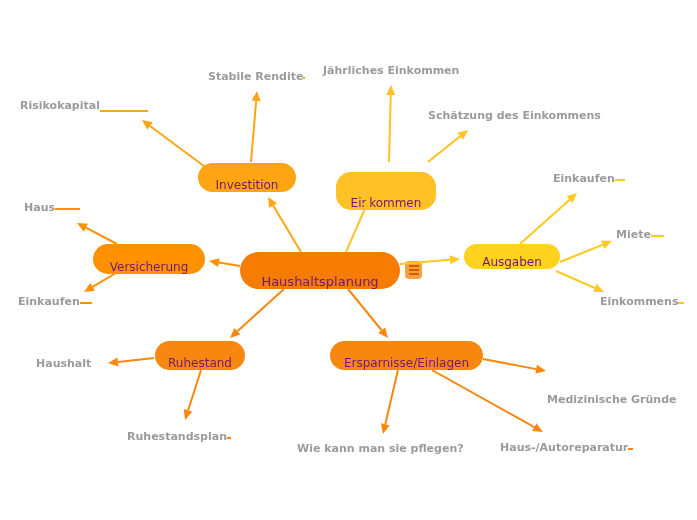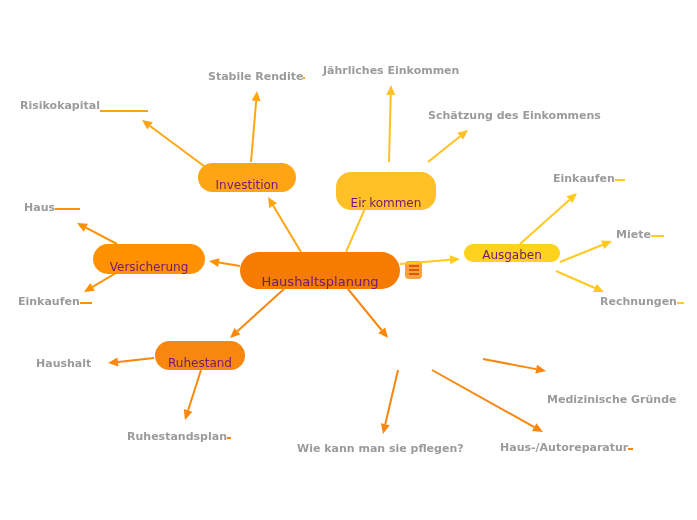--- a/index.html
+++ b/index.html
@@ -29,28 +29,31 @@
 <body>
 
 <div class="stage">
 
   <div class="pill pill-investition" style="left:198px;top:163px;width:98px;height:29px;">
     <span>Investition</span>
   </div>
   <div class="pill pill-einkommen" style="left:336px;top:172px;width:100px;height:38px;">
     <span>Einkommen</span>
   </div>
-  <div class="pill pill-ausgaben" style="left:464px;top:244px;width:96px;height:18px;">
+  <div class="pill pill-ausgaben" style="left:464px;top:244px;width:96px;height:25px;">
     <span>Ausgaben</span>
   </div>
   <div class="pill pill-versicherung" style="left:93px;top:244px;width:112px;height:30px;">
     <span>Versicherung</span>
   </div>
   <div class="pill pill-ruhestand" style="left:155px;top:341px;width:90px;height:29px;">
     <span>Ruhestand</span>
+  </div>
+  <div class="pill pill-ersparnisse" style="left:330px;top:341px;width:153px;height:29px;">
+    <span>Ersparnisse/Einlagen</span>
   </div>
 
   <div class="pill pill-central" style="left:240px;top:252px;width:160px;height:37px;">
     <span>Haushaltsplanung</span>
   </div>
   <div class="note-icon">
     <i></i>
     <i></i>
     <i></i>
   </div>
@@ -73,21 +76,21 @@
   </div>
   <div class="leaf" style="left:553px;top:172px;width:72px;">
     <span class="leaf-text">Einkaufen</span>
     <div class="leaf-line" style="border-bottom-color:#FFC91E;"></div>
   </div>
   <div class="leaf" style="left:616px;top:228px;width:48px;">
     <span class="leaf-text">Miete</span>
     <div class="leaf-line" style="border-bottom-color:#FFC91E;"></div>
   </div>
   <div class="leaf" style="left:600px;top:295px;width:84px;">
-    <span class="leaf-text">Rechnungen</span>
+    <span class="leaf-text">Einkommens</span>
     <div class="leaf-line" style="border-bottom-color:#FFC91E;"></div>
   </div>
   <div class="leaf" style="left:24px;top:201px;width:56px;text-align:right;">
     <span class="leaf-text">Haus</span>
     <div class="leaf-line" style="border-bottom-color:#FF9000;"></div>
   </div>
   <div class="leaf" style="left:18px;top:295px;width:74px;">
     <span class="leaf-text">Einkaufen</span>
     <div class="leaf-line" style="border-bottom-color:#FF9000;"></div>
   </div>

